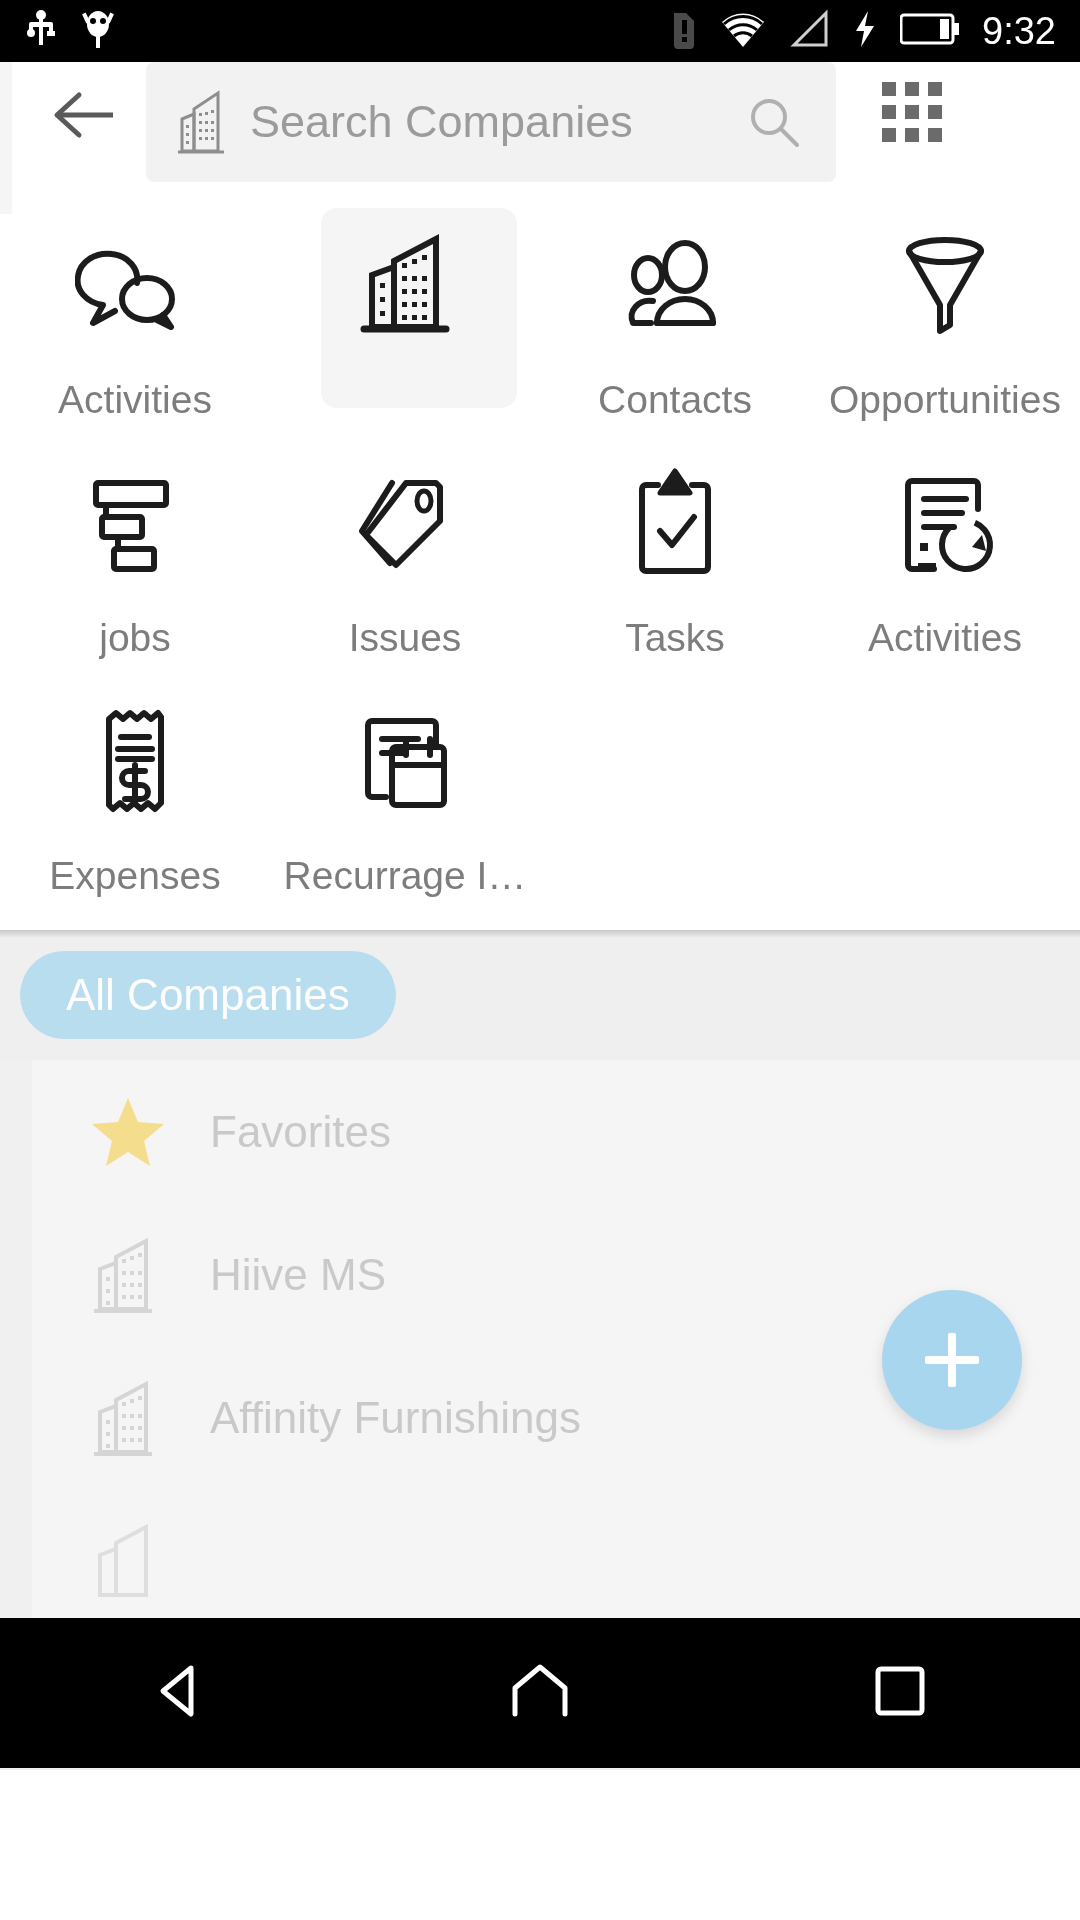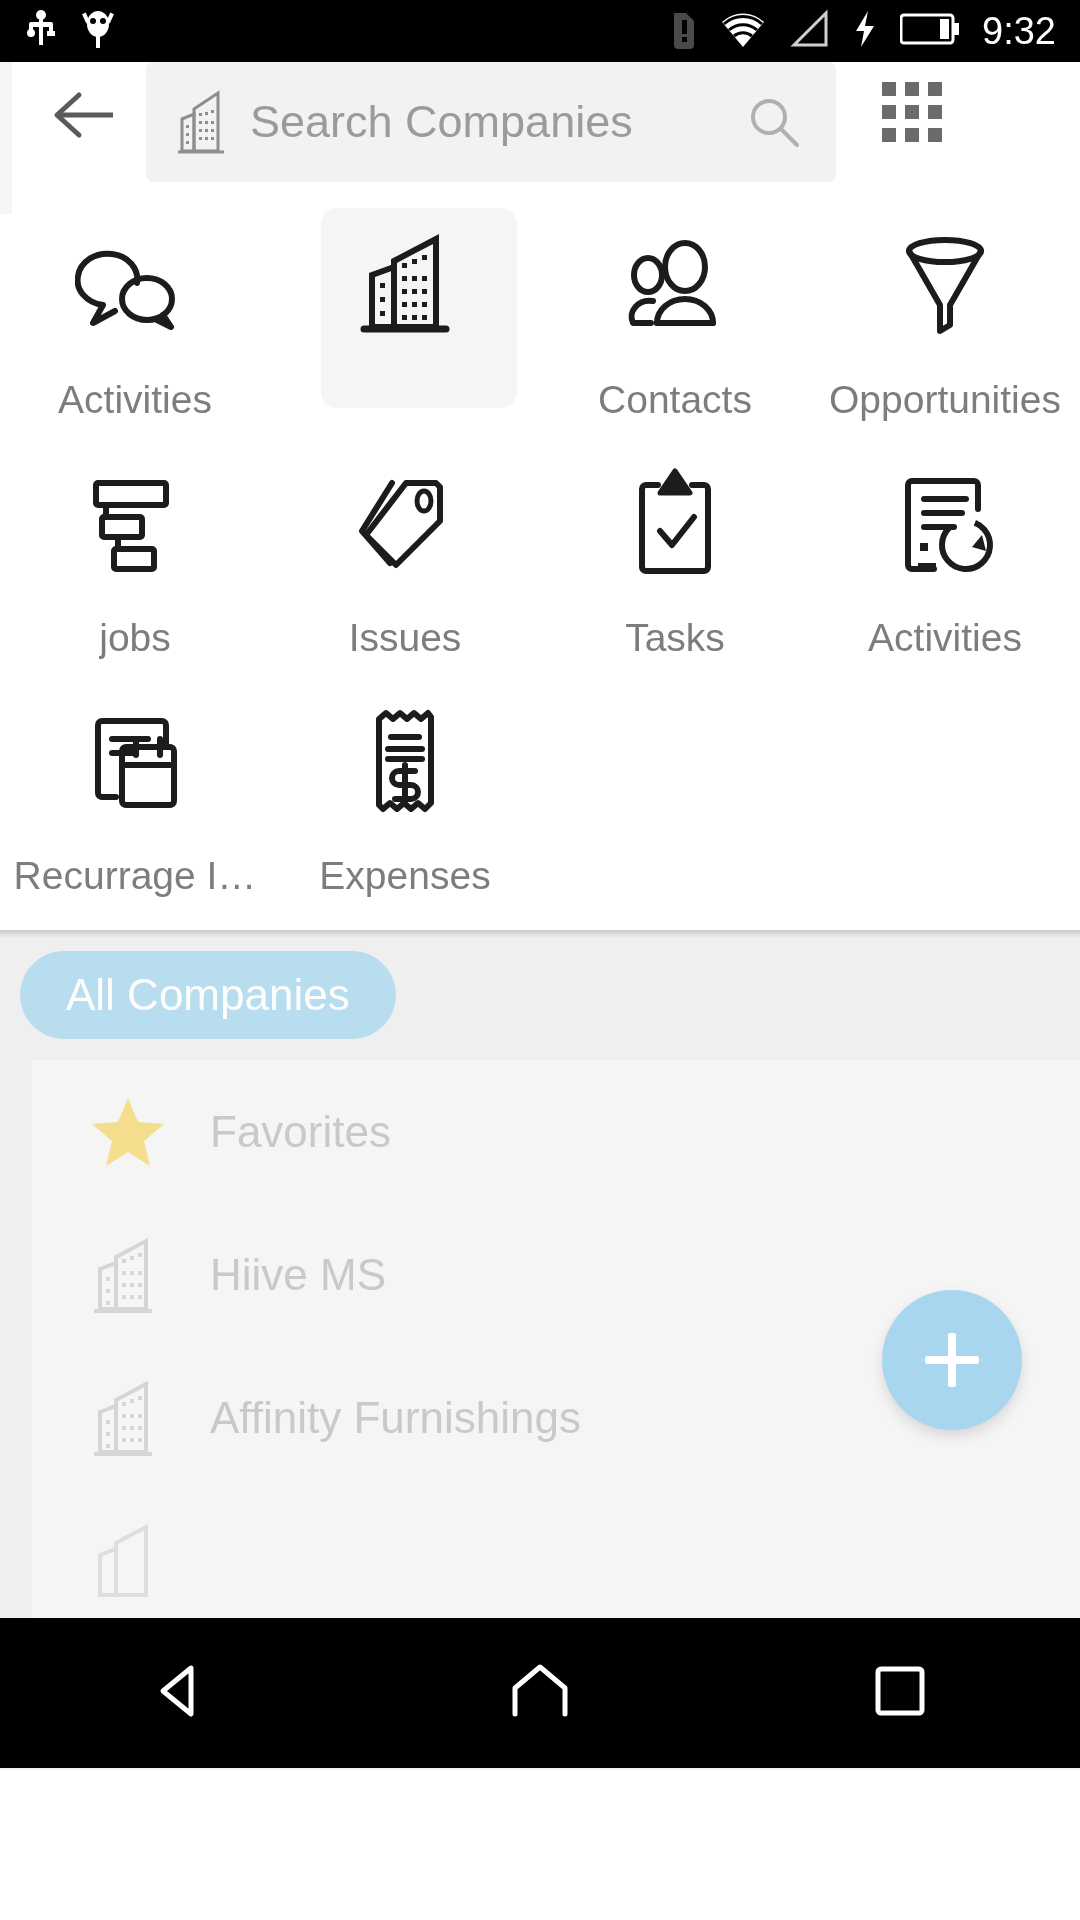--- a/index.html
+++ b/index.html
@@ -378,49 +378,49 @@
           </svg>
         </div>
         <div class="module-label">Activities</div>
       </div>
     </div>
 
     <div class="module-row">
 
       <div class="module-cell">
         <div class="module-icon">
+          <svg width="100" height="115" viewBox="0 0 100 115">
+            <path d="M24 14 L31 8 L38 14 L45 8 L52 14 L59 8 L66 14 L73 8 L76 12 V98 L70 104 L63 98 L56 104 L49 98 L42 104 L35 98 L28 104 L24 100 Z" fill="none" stroke="#1c1c1c" stroke-width="6" stroke-linejoin="round"></path>
+            <g stroke="#1c1c1c" stroke-width="6" stroke-linecap="round">
+              <path d="M36 32 H64"></path>
+                <path d="M33 44 H67"></path>
+                <path d="M33 54 H67"></path>
+            </g>
+            <path d="M60 66 H44 A7 7 0 0 0 44 80 H56 A7 7 0 0 1 56 94 H40" fill="none" stroke="#1c1c1c" stroke-width="6" stroke-linecap="round"></path>
+            <path d="M50 60 V98" stroke="#1c1c1c" stroke-width="6" stroke-linecap="round"></path>
+          </svg>
+        </div>
+        <div class="module-label">Expenses</div>
+      </div>
+
+      <div class="module-cell">
+        <div class="module-icon">
           <svg width="115" height="110" viewBox="0 0 115 110">
             <path d="M88 40 V18 A4 4 0 0 0 84 14 H24 A4 4 0 0 0 20 18 V86 A4 4 0 0 0 24 90 H38" fill="none" stroke="#1c1c1c" stroke-width="6" stroke-linecap="round"></path>
             <g stroke="#1c1c1c" stroke-width="6" stroke-linecap="round">
               <path d="M34 32 H70"></path>
                 <path d="M34 46 H58"></path>
             </g>
             <rect x="44" y="40" width="52" height="58" rx="4" fill="none" stroke="#1c1c1c" stroke-width="6"></rect>
             <path d="M44 58 H96" stroke="#1c1c1c" stroke-width="6"></path>
             <path d="M58 32 V48" stroke="#1c1c1c" stroke-width="6" stroke-linecap="round"></path>
             <path d="M82 32 V48" stroke="#1c1c1c" stroke-width="6" stroke-linecap="round"></path>
           </svg>
         </div>
         <div class="module-label">Recurrage I…</div>
-      </div>
-
-      <div class="module-cell">
-        <div class="module-icon">
-          <svg width="100" height="115" viewBox="0 0 100 115">
-            <path d="M24 14 L31 8 L38 14 L45 8 L52 14 L59 8 L66 14 L73 8 L76 12 V98 L70 104 L63 98 L56 104 L49 98 L42 104 L35 98 L28 104 L24 100 Z" fill="none" stroke="#1c1c1c" stroke-width="6" stroke-linejoin="round"></path>
-            <g stroke="#1c1c1c" stroke-width="6" stroke-linecap="round">
-              <path d="M36 32 H64"></path>
-                <path d="M33 44 H67"></path>
-                <path d="M33 54 H67"></path>
-            </g>
-            <path d="M60 66 H44 A7 7 0 0 0 44 80 H56 A7 7 0 0 1 56 94 H40" fill="none" stroke="#1c1c1c" stroke-width="6" stroke-linecap="round"></path>
-            <path d="M50 60 V98" stroke="#1c1c1c" stroke-width="6" stroke-linecap="round"></path>
-          </svg>
-        </div>
-        <div class="module-label">Expenses</div>
       </div>
 
       <div class="module-cell"></div>
       <div class="module-cell"></div>
     </div>
   </div>
   <div class="panel-shadow"></div>
 
   <div class="content">
 

